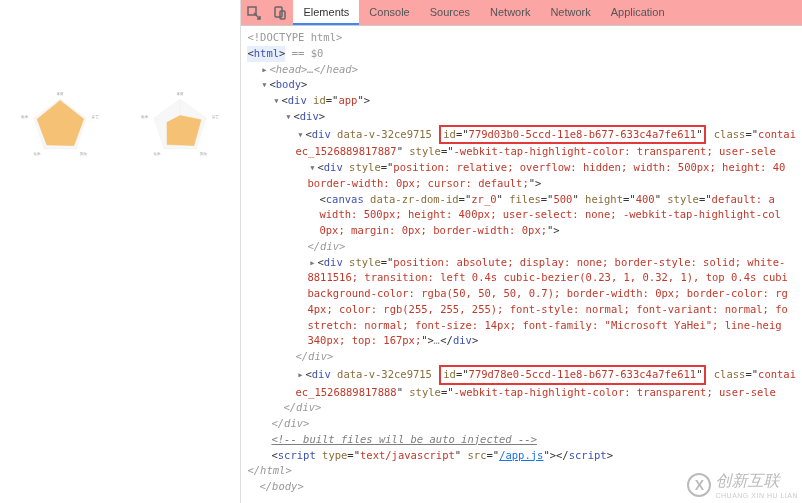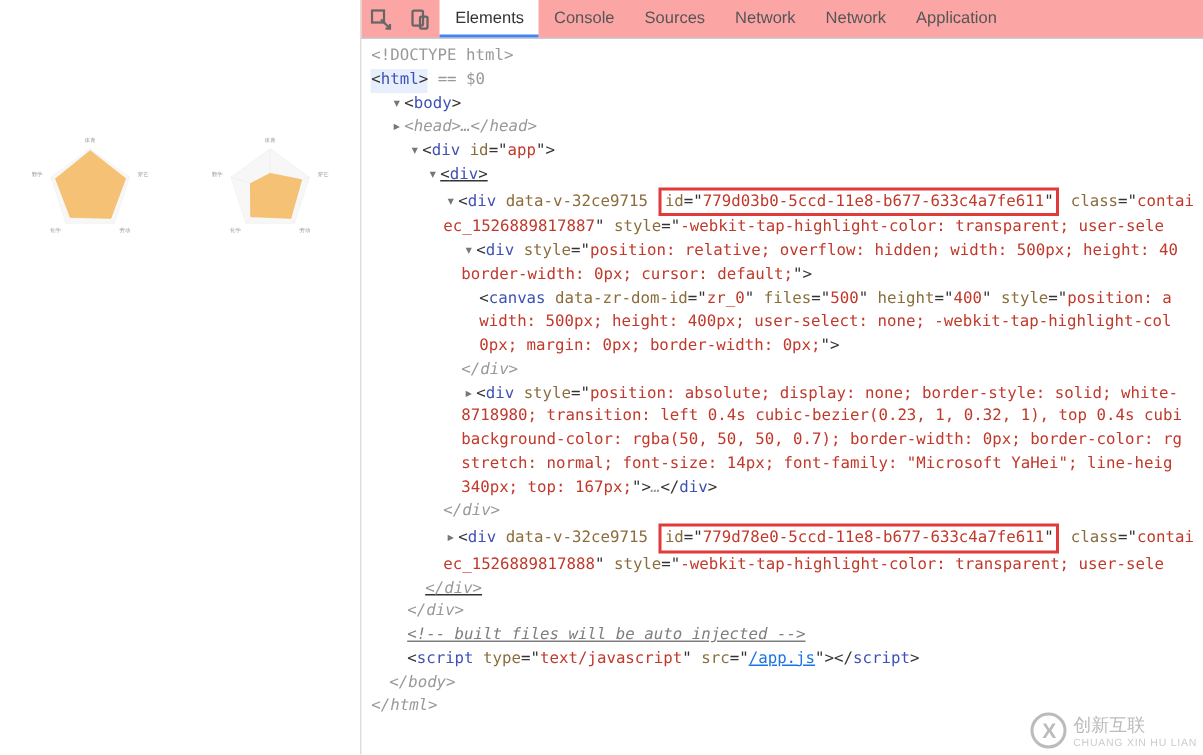--- a/index.html
+++ b/index.html
@@ -24,27 +24,27 @@
 .attr-link { color: #1a73e8; text-decoration: underline; }
 .gray { color: #999; font-style: italic; }
 .doctype { color: #999; }
 .comment { color: #7e7e7e; font-style: italic; text-decoration: underline; }
 .sel-hl { background: #e7effd; display: inline-block; padding: 0 0; }
 .sel-suffix { color: #999; }
 .highlight-box { border: 2px solid #e03a3a; padding: 0 2px; display: inline-block; margin: 0 1px; }
 .ind0 { padding-left: 0; }
 .ind1 { padding-left: 12px; }
 .ind2 { padding-left: 24px; }
-.ind3 { padding-left: 36px; text-decoration: underline; }
+.ind3 { padding-left: 36px; }
 .ind4 { padding-left: 48px; }
 .ind5 { padding-left: 60px; }
 .ind6 { padding-left: 72px; }
 .footer-brand { position: absolute; bottom: 4px; right: 4px; display: flex; align-items: center; gap: 4px; font-size: 10px; color: #bbb; }
 .footer-brand .logo-circ { width: 24px; height: 24px; border: 2px solid #bbb; border-radius: 50%; display: flex; align-items: center; justify-content: center; font-weight: bold; font-size: 14px; color: #bbb; }
-.footer-brand .cn { color: #bbb; font-size: 12px; }
+.footer-brand .cn { color: #bbb; font-size: 16px; font-style: italic; }
 .footer-brand .en { color: #ccc; font-size: 7px; letter-spacing: 0.5px; }
 </style>
 </head>
 <body>
 
 <div class="layout">
   <div class="left-pane">
     <div class="chart-box">
       <svg class="chart-svg" viewBox="0 0 340 240">
           <polygon points="170,108 186.1679607770176,119.7467110956259 179.99234928897204,138.7532889043741 160.00765071102796,138.7532889043741 153.8320392229824,119.7467110956259" fill="#f7f7f7" stroke="#ddd" stroke-width="0.5"></polygon>
@@ -106,46 +106,47 @@
           <div class="tab">Console</div>
           <div class="tab">Sources</div>
           <div class="tab">Network</div>
           <div class="tab">Network</div>
           <div class="tab">Application</div>
         </div>
     </div>
     <div class="html-panel">
       <div class="line ind0"><span class="doctype">&lt;!DOCTYPE html&gt;</span></div>
       <div class="line ind0"><span class="sel-hl">&lt;<span class="tag">html</span>&gt;</span> <span class="sel-suffix">== $0</span></div>
+      <div class="line ind1"><span class="toggle">▸</span><span class="gray">&lt;head&gt;…&lt;/head&gt;</span></div>
       <div class="line ind1"><span class="toggle">▾</span>&lt;<span class="tag">body</span>&gt;</div>
-      <div class="line ind1"><span class="toggle">▸</span><span class="gray">&lt;head&gt;…&lt;/head&gt;</span></div>
       <div class="line ind2"><span class="toggle">▾</span>&lt;<span class="tag">div</span> <span class="attr-name">id</span>="<span class="attr-val">app</span>"&gt;</div>
       <div class="line ind3"><span class="toggle">▾</span>&lt;<span class="tag">div</span>&gt;</div>
       <div class="line ind4"><span class="toggle">▾</span>&lt;<span class="tag">div</span> <span class="attr-name">data-v-32ce9715</span> <span class="highlight-box"><span class="attr-name">id</span>="<span class="attr-val">779d03b0-5ccd-11e8-b677-633c4a7fe611</span>"</span> <span class="attr-name">class</span>="<span class="attr-val">contai</span></div>
       <div class="line ind4"><span class="attr-val">ec_1526889817887</span>" <span class="attr-name">style</span>="<span class="attr-val">-webkit-tap-highlight-color: transparent; user-sele</span></div>
       <div class="line ind5"><span class="toggle">▾</span>&lt;<span class="tag">div</span> <span class="attr-name">style</span>="<span class="attr-val">position: relative; overflow: hidden; width: 500px; height: 40</span></div>
       <div class="line ind5"><span class="attr-val">border-width: 0px; cursor: default;</span>"&gt;</div>
-      <div class="line ind6">&lt;<span class="tag">canvas</span> <span class="attr-name">data-zr-dom-id</span>="<span class="attr-val">zr_0</span>" <span class="attr-name">files</span>="<span class="attr-val">500</span>" <span class="attr-name">height</span>="<span class="attr-val">400</span>" <span class="attr-name">style</span>="<span class="attr-val">position: a</span></div>
+      <div class="line ind6">&lt;<span class="tag">canvas</span> <span class="attr-name">data-zr-dom-id</span>="<span class="attr-val">zr_0</span>" <span class="attr-name">files</span>="<span class="attr-val">500</span>" <span class="attr-name">height</span>="<span class="attr-val">400</span>" <span class="attr-name">style</span>="<span class="attr-val">default: a</span></div>
       <div class="line ind6"><span class="attr-val">width: 500px; height: 400px; user-select: none; -webkit-tap-highlight-col</span></div>
       <div class="line ind6"><span class="attr-val">0px; margin: 0px; border-width: 0px;</span>"&gt;</div>
       <div class="line ind5"><span class="gray">&lt;/div&gt;</span></div>
       <div class="line ind5"><span class="toggle">▸</span>&lt;<span class="tag">div</span> <span class="attr-name">style</span>="<span class="attr-val">position: absolute; display: none; border-style: solid; white-</span></div>
-      <div class="line ind5"><span class="attr-val">8718980; transition: left 0.4s cubic-bezier(0.23, 1, 0.32, 1), top 0.4s cubi</span></div>
+      <div class="line ind5"><span class="attr-val">8811516; transition: left 0.4s cubic-bezier(0.23, 1, 0.32, 1), top 0.4s cubi</span></div>
       <div class="line ind5"><span class="attr-val">background-color: rgba(50, 50, 50, 0.7); border-width: 0px; border-color: rg</span></div>
+      <div class="line ind5"><span class="attr-val">4px; color: rgb(255, 255, 255); font-style: normal; font-variant: normal; fo</span></div>
       <div class="line ind5"><span class="attr-val">stretch: normal; font-size: 14px; font-family: "Microsoft YaHei"; line-heig</span></div>
       <div class="line ind5"><span class="attr-val">340px; top: 167px;</span>"&gt;<span class="gray">…</span>&lt;/<span class="tag">div</span>&gt;</div>
       <div class="line ind4"><span class="gray">&lt;/div&gt;</span></div>
       <div class="line ind4"><span class="toggle">▸</span>&lt;<span class="tag">div</span> <span class="attr-name">data-v-32ce9715</span> <span class="highlight-box"><span class="attr-name">id</span>="<span class="attr-val">779d78e0-5ccd-11e8-b677-633c4a7fe611</span>"</span> <span class="attr-name">class</span>="<span class="attr-val">contai</span></div>
       <div class="line ind4"><span class="attr-val">ec_1526889817888</span>" <span class="attr-name">style</span>="<span class="attr-val">-webkit-tap-highlight-color: transparent; user-sele</span></div>
       <div class="line ind3"><span class="gray">&lt;/div&gt;</span></div>
       <div class="line ind2"><span class="gray">&lt;/div&gt;</span></div>
       <div class="line ind2"><span class="comment">&lt;!-- built files will be auto injected --&gt;</span></div>
       <div class="line ind2">&lt;<span class="tag">script</span> <span class="attr-name">type</span>="<span class="attr-val">text/javascript</span>" <span class="attr-name">src</span>="<span class="attr-link">/app.js</span>"&gt;&lt;/<span class="tag">script</span>&gt;</div>
+      <div class="line ind0"><span class="gray">&lt;/html&gt;</span></div>
       <div class="line ind1"><span class="gray">&lt;/body&gt;</span></div>
-      <div class="line ind0"><span class="gray">&lt;/html&gt;</span></div>
     </div>
   </div>
 </div>
 
 <div class="footer-brand">
   <div class="logo-circ">X</div>
   <div>
     <div class="cn">创新互联</div>
     <div class="en">CHUANG XIN HU LIAN</div>
   </div>

